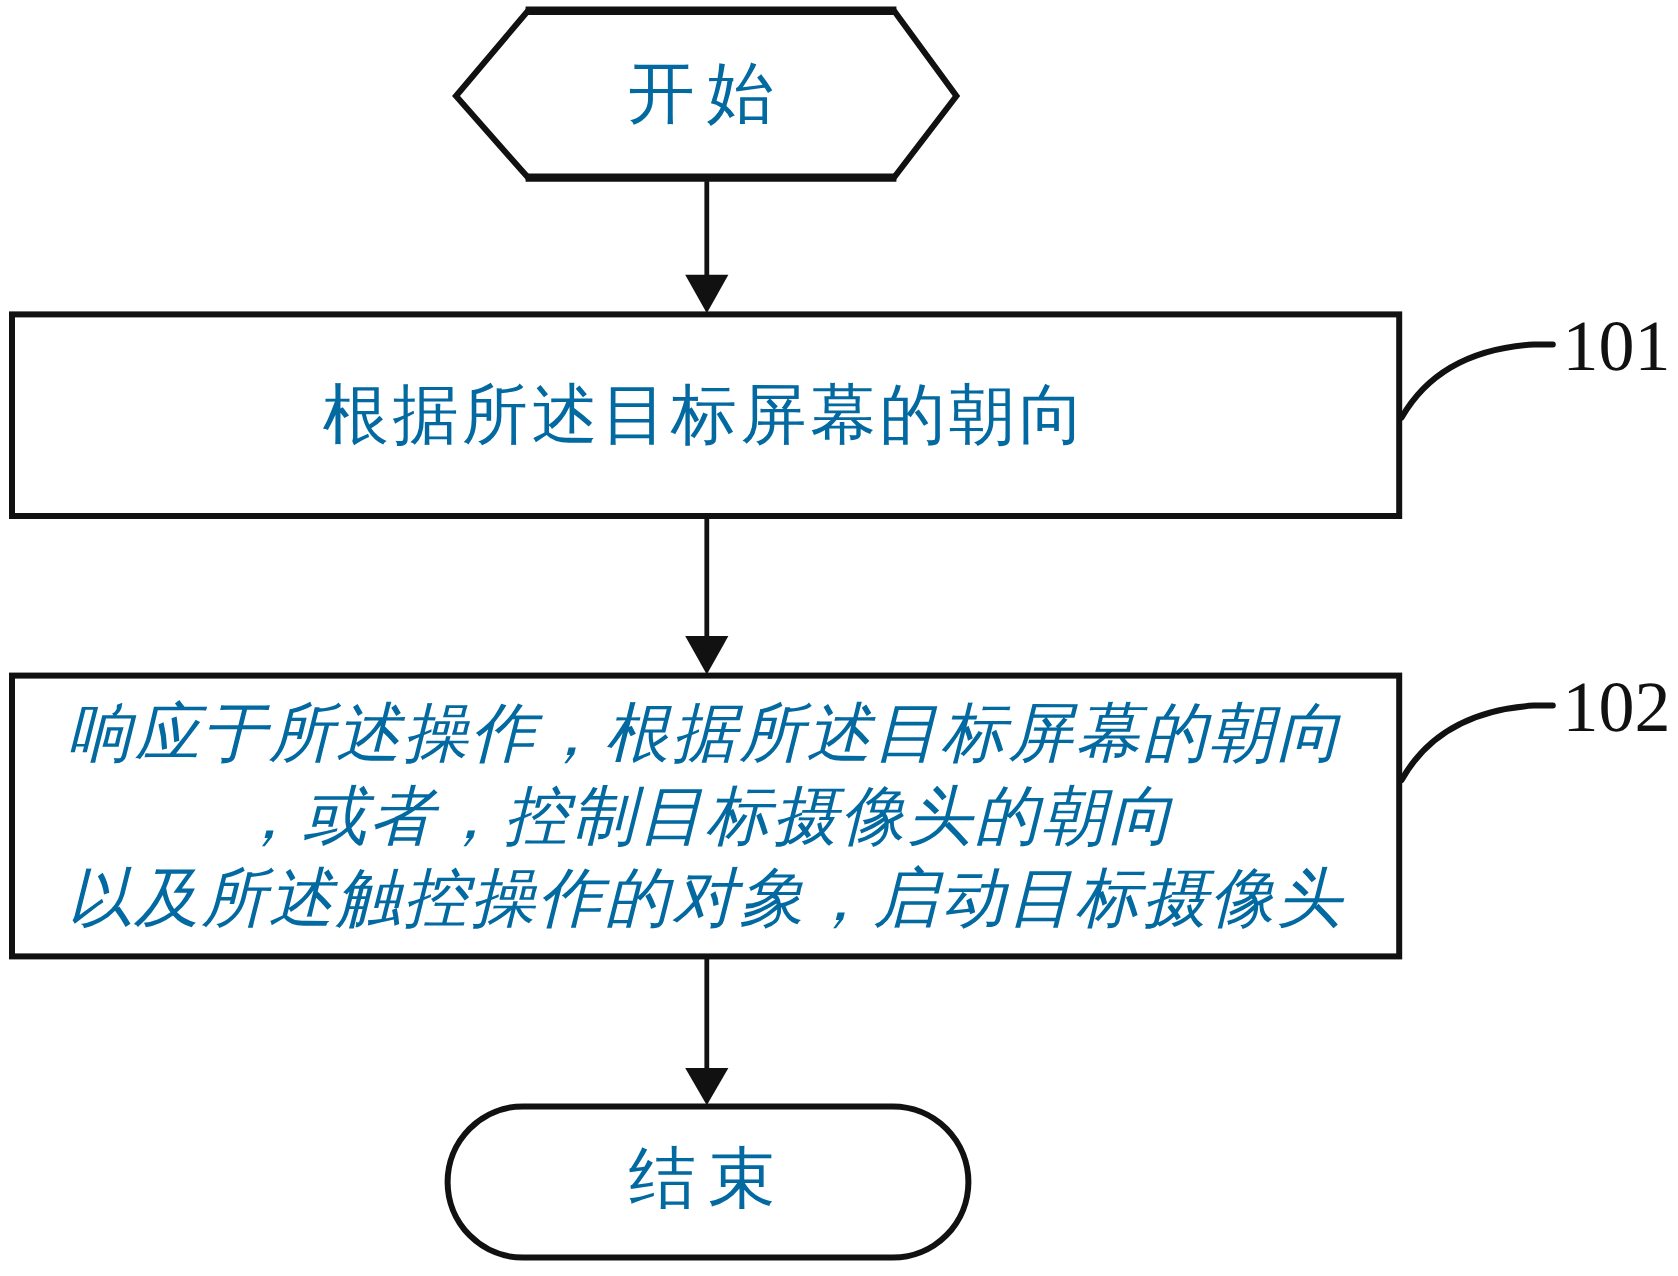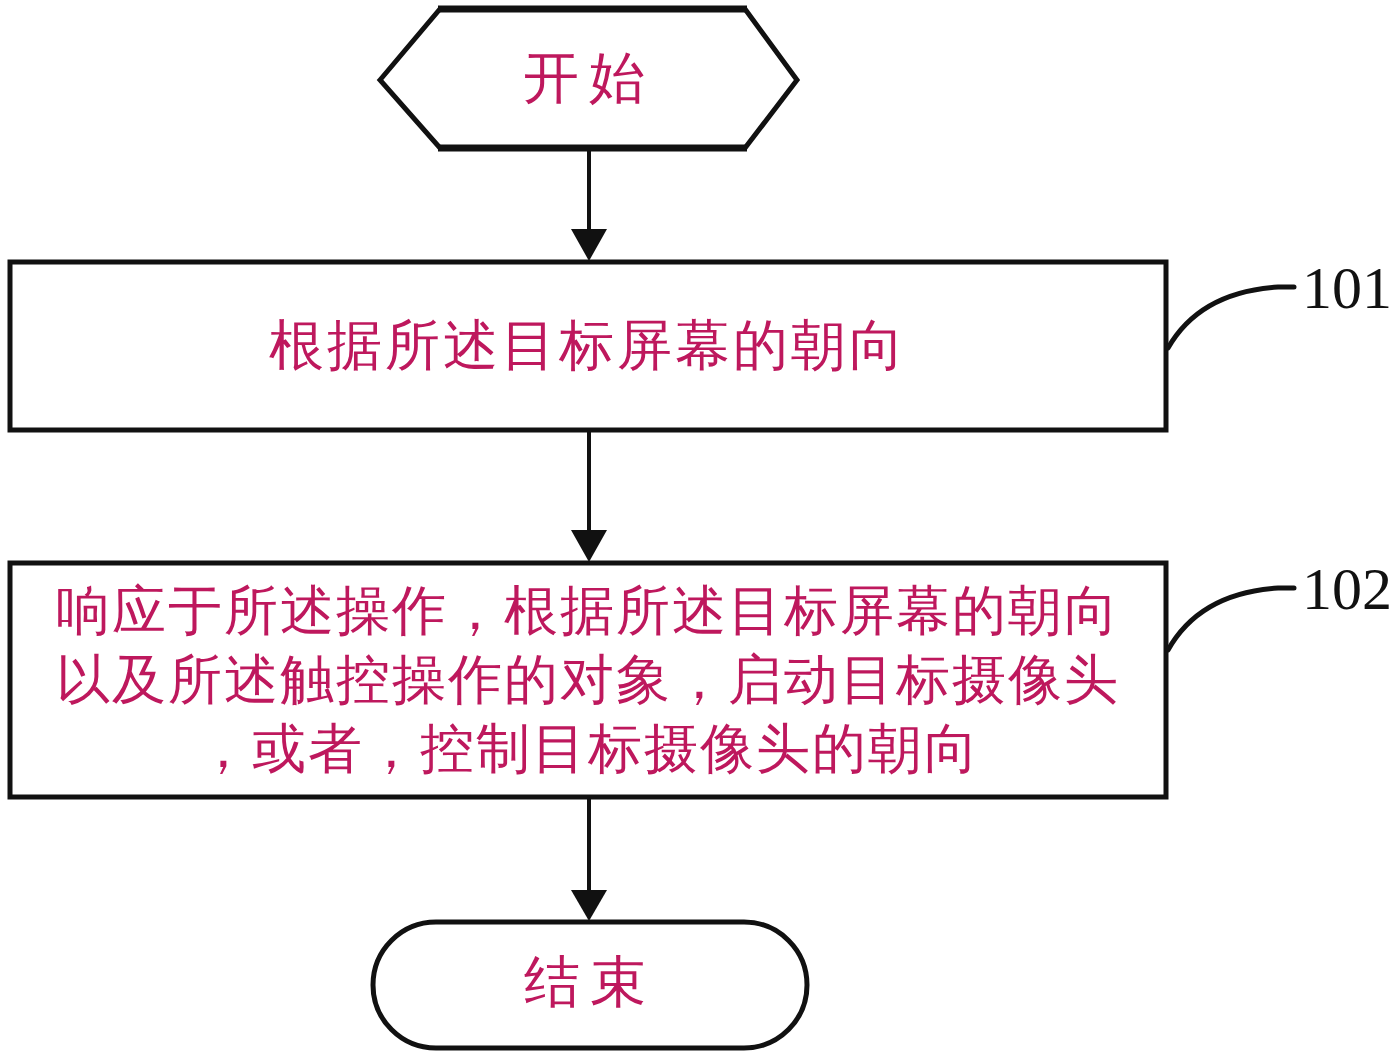--- a/index.html
+++ b/index.html
@@ -22,21 +22,21 @@
     top: 0;
     width: 1398px;
     height: 1063px;
   }
   .node-label {
     position: absolute;
     display: flex;
     align-items: center;
     justify-content: center;
     text-align: right;
-    color: #be185d;
+    color: #0369a1;
   }
   .start-label {
     left: 383px; top: 9px; width: 412px; height: 139px;
     font-size: 56px;
     letter-spacing: 10px;
   }
   .end-label {
     left: 373px; top: 920px; width: 434px; height: 126px;
     font-size: 56px;
     letter-spacing: 10px;
@@ -48,20 +48,21 @@
   }
   .step2-label {
     left: 10px; top: 563px; width: 1156px; height: 234px;
     flex-direction: column;
     font-size: 54px;
     line-height: 69px;
     letter-spacing: 2px;
   }
   .step2-label .tline {
     white-space: nowrap;
+    font-style: italic;
   }
   .ref-label {
     position: absolute;
     width: 110px;
     height: 64px;
     font-size: 60px;
     line-height: 64px;
     font-family: "Liberation Serif", "DejaVu Serif", serif;
     color: #111111;
   }
@@ -100,21 +101,21 @@
   </svg>
 
   <div class="node-label start-label">开始</div>
 
   <div class="node-label step1-label">根据所述目标屏幕的朝向</div>
 
   <div class="ref-label ref-101">101</div>
 
   <div class="node-label step2-label">
     <div class="tline">响应于所述操作，根据所述目标屏幕的朝向</div>
+    <div class="tline">，或者，控制目标摄像头的朝向</div>
     <div class="tline">以及所述触控操作的对象，启动目标摄像头</div>
-    <div class="tline">，或者，控制目标摄像头的朝向</div>
   </div>
 
   <div class="ref-label ref-102">102</div>
 
   <div class="node-label end-label">结束</div>
 
 </div>
 
 </body></html>

